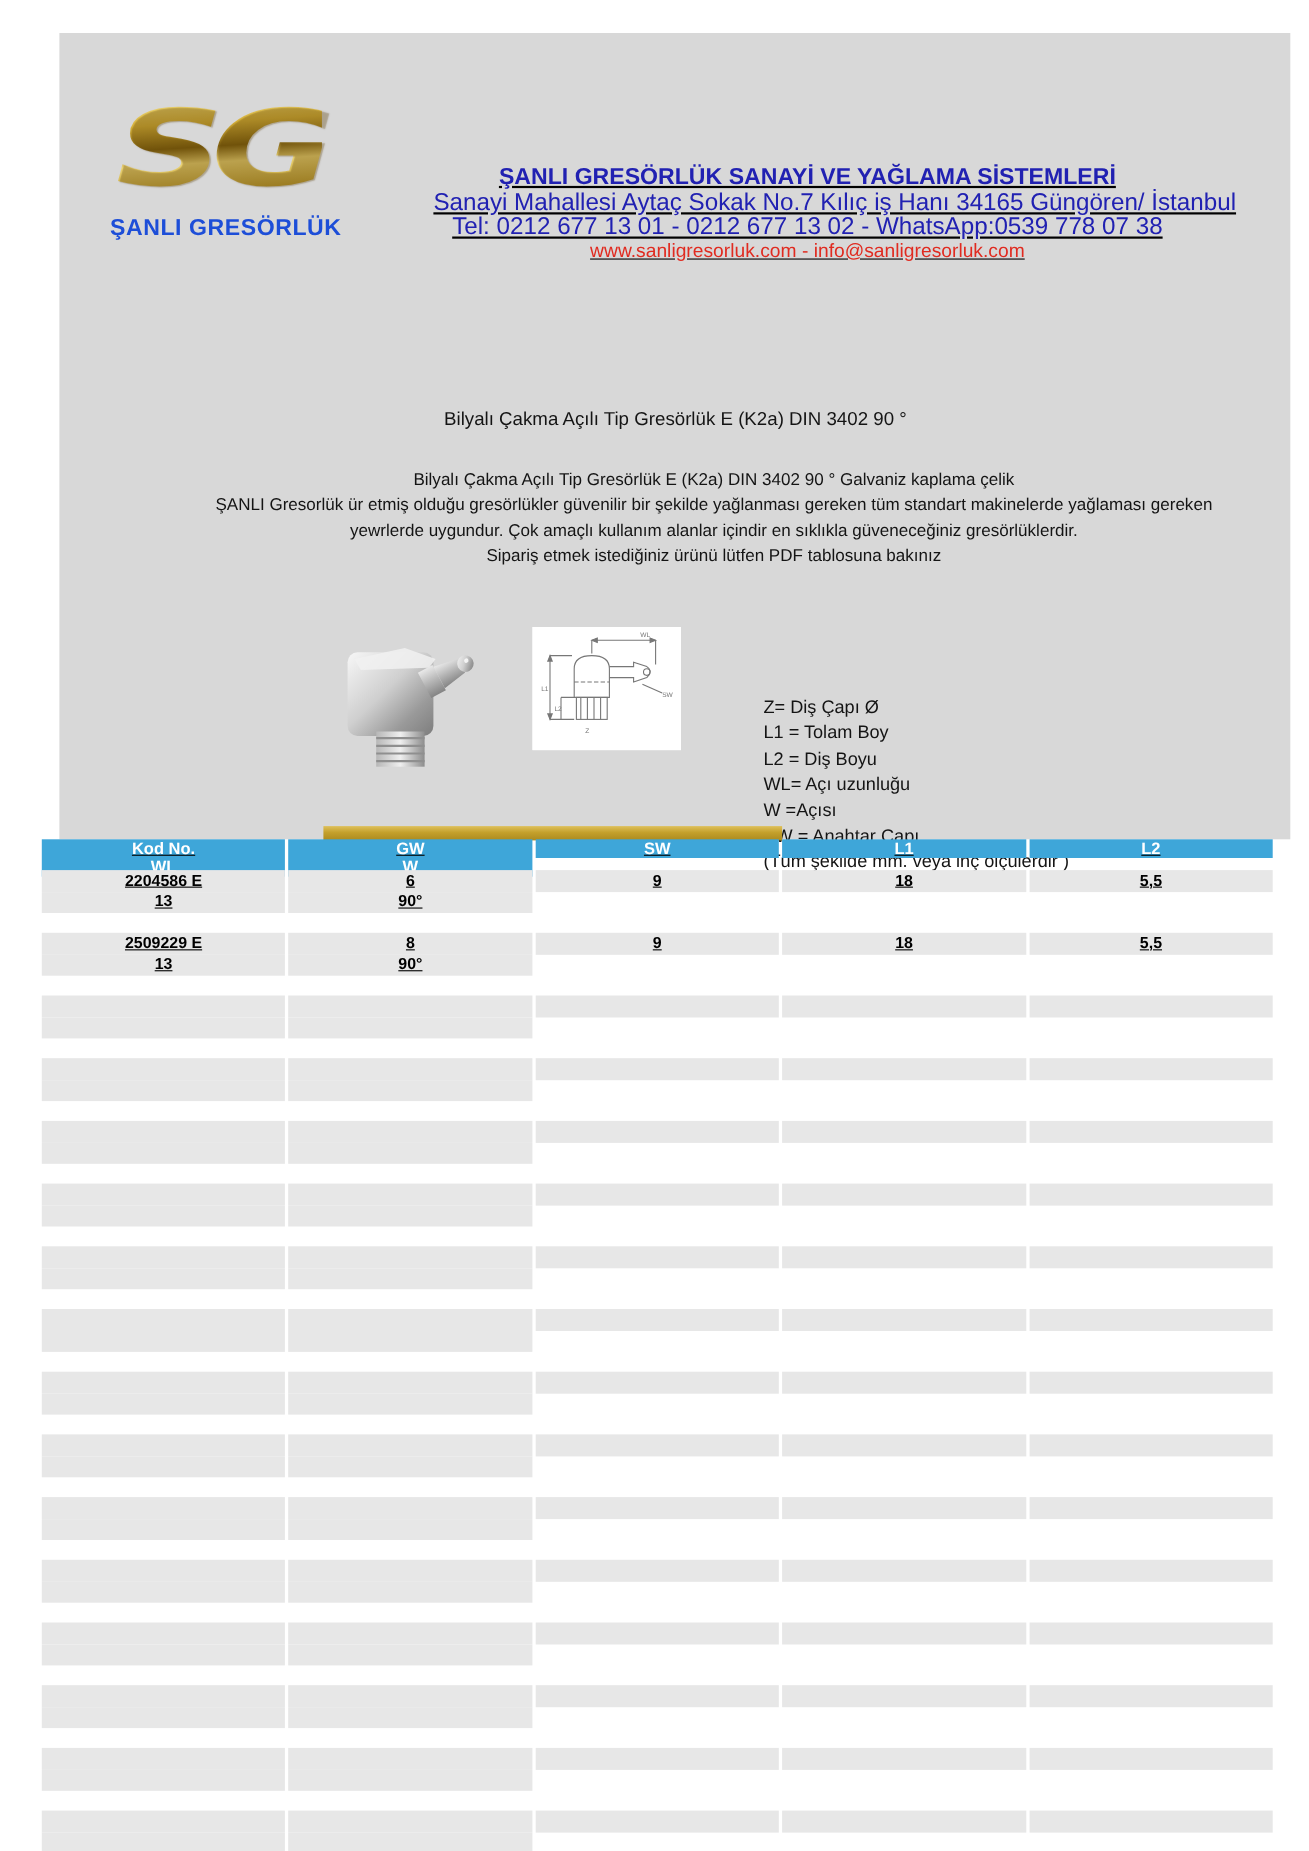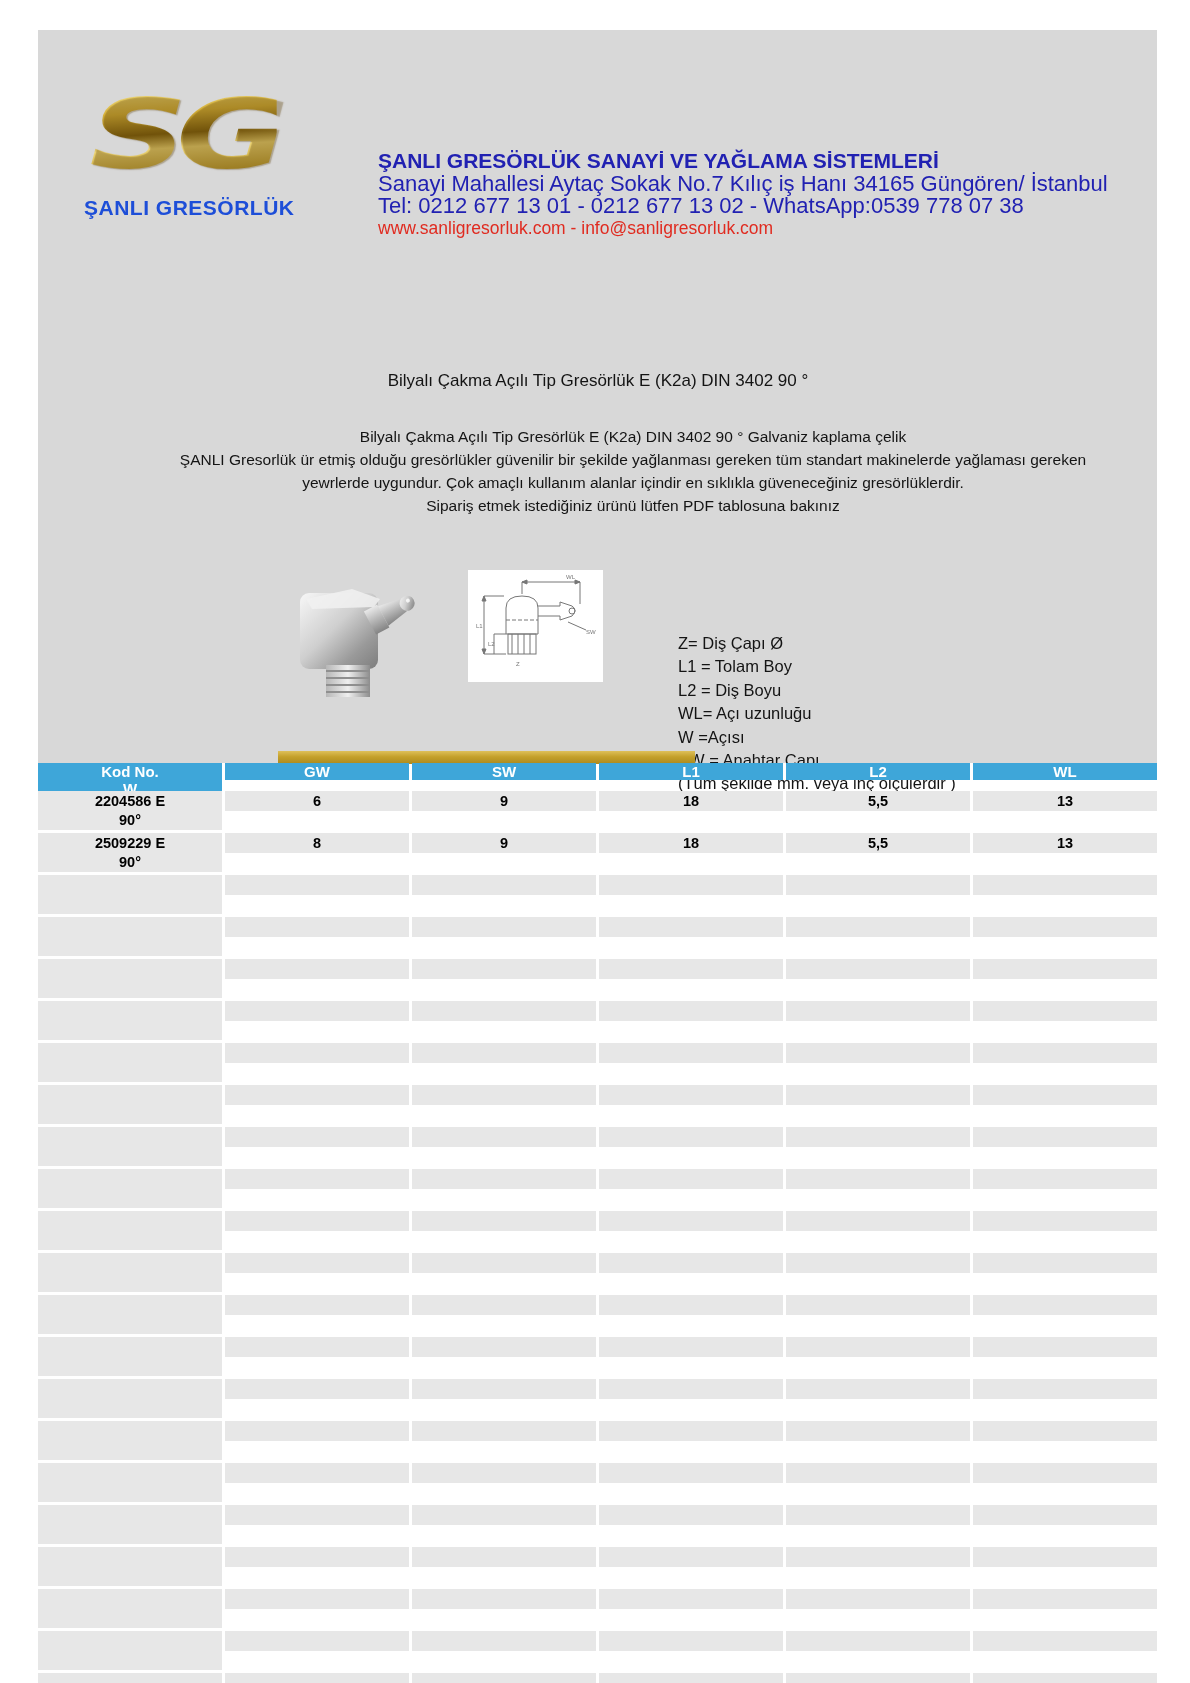--- a/index.html
+++ b/index.html
@@ -12,21 +12,21 @@
   }
   *{box-sizing:border-box;margin:0;padding:0;}
   html,body{width:1190px;height:1683px;}
   body{
     position:relative;
     background:#ffffff;
     font-family:"Liberation Sans", sans-serif;
     overflow:hidden;
   }
   .content-bg{
-    position:absolute;left:38px;top:30px;width:1119px;height:733px;
+    position:absolute;left:54px;top:30px;width:1119px;height:733px;
     background:var(--page-gray);
   }
   
   .logo-block{position:absolute;left:20px;top:52px;width:290px;}
   .sg{
     font-family:"DejaVu Sans", sans-serif;
     font-weight:bold;font-style:italic;
     font-size:96px;line-height:1.12;
     letter-spacing:-8px;
     color:var(--gold);
@@ -41,44 +41,44 @@
       -webkit-background-clip:text;background-clip:text;
       color:transparent;
     }
   }
   .logo-name{
     margin-top:6px;padding-left:26px;
     color:#1d4ed8;font-weight:bold;font-size:21px;letter-spacing:.5px;
     white-space:nowrap;
   }
   
-  .head{position:absolute;left:340px;top:118px;width:680px;text-align:left;}
+  .head{position:absolute;left:340px;top:118px;width:680px;text-align:center;text-decoration:underline;}
   .head .company{color:var(--brand-blue);font-weight:bold;font-size:21px;line-height:25px;white-space:nowrap;}
   .head .addr,.head .tel{color:var(--brand-blue);font-size:22px;line-height:22px;white-space:nowrap;}
   .head .web{color:var(--link-red);font-size:17.5px;line-height:22px;white-space:nowrap;}
   
   .title{position:absolute;left:0;top:341px;width:1120px;text-align:center;font-size:17px;color:#141414;}
   .desc{position:absolute;left:0;top:395px;width:1190px;text-align:center;font-size:15.5px;line-height:23px;color:#141414;}
   .legend{position:absolute;left:640px;top:554px;font-size:16.5px;line-height:23.4px;color:#141414;margin-top:48px;}
   
   .photo{position:absolute;left:248px;top:523px;}
   .drawing{position:absolute;left:430px;top:540px;background:#ffffff;}
   .gold-bar{
     position:absolute;left:240px;top:721px;width:417px;height:13px;
     background:linear-gradient(180deg,#dec05a 0%,#c4a02b 45%,#ab8a1f 100%);
   }
   
   .spec-table{position:absolute;left:38px;top:763px;width:1119px;}
-  .thead,.row{display:grid;grid-template-columns:repeat(6,1fr);column-gap:3px;}
+  .thead,.row{display:grid;grid-template-columns:repeat(5,1fr);column-gap:3px;text-decoration:underline;}
   .thead{height:25px;margin-bottom:3px;}
   .th{
     background:var(--header-blue);color:#ffffff;font-weight:bold;font-size:15px;
     display:flex;align-items:center;justify-content:center;
   }
-  .row{height:39px;margin-bottom:3px;}
+  .row{height:39px;margin-bottom:18px;}
   .td{
     background:var(--row-gray);color:#000000;font-weight:bold;font-size:14.5px;
     display:flex;align-items:center;justify-content:center;
     white-space:nowrap;overflow:hidden;
   }
 </style>
 </head>
 <body>
 
 <div class="content-bg">

